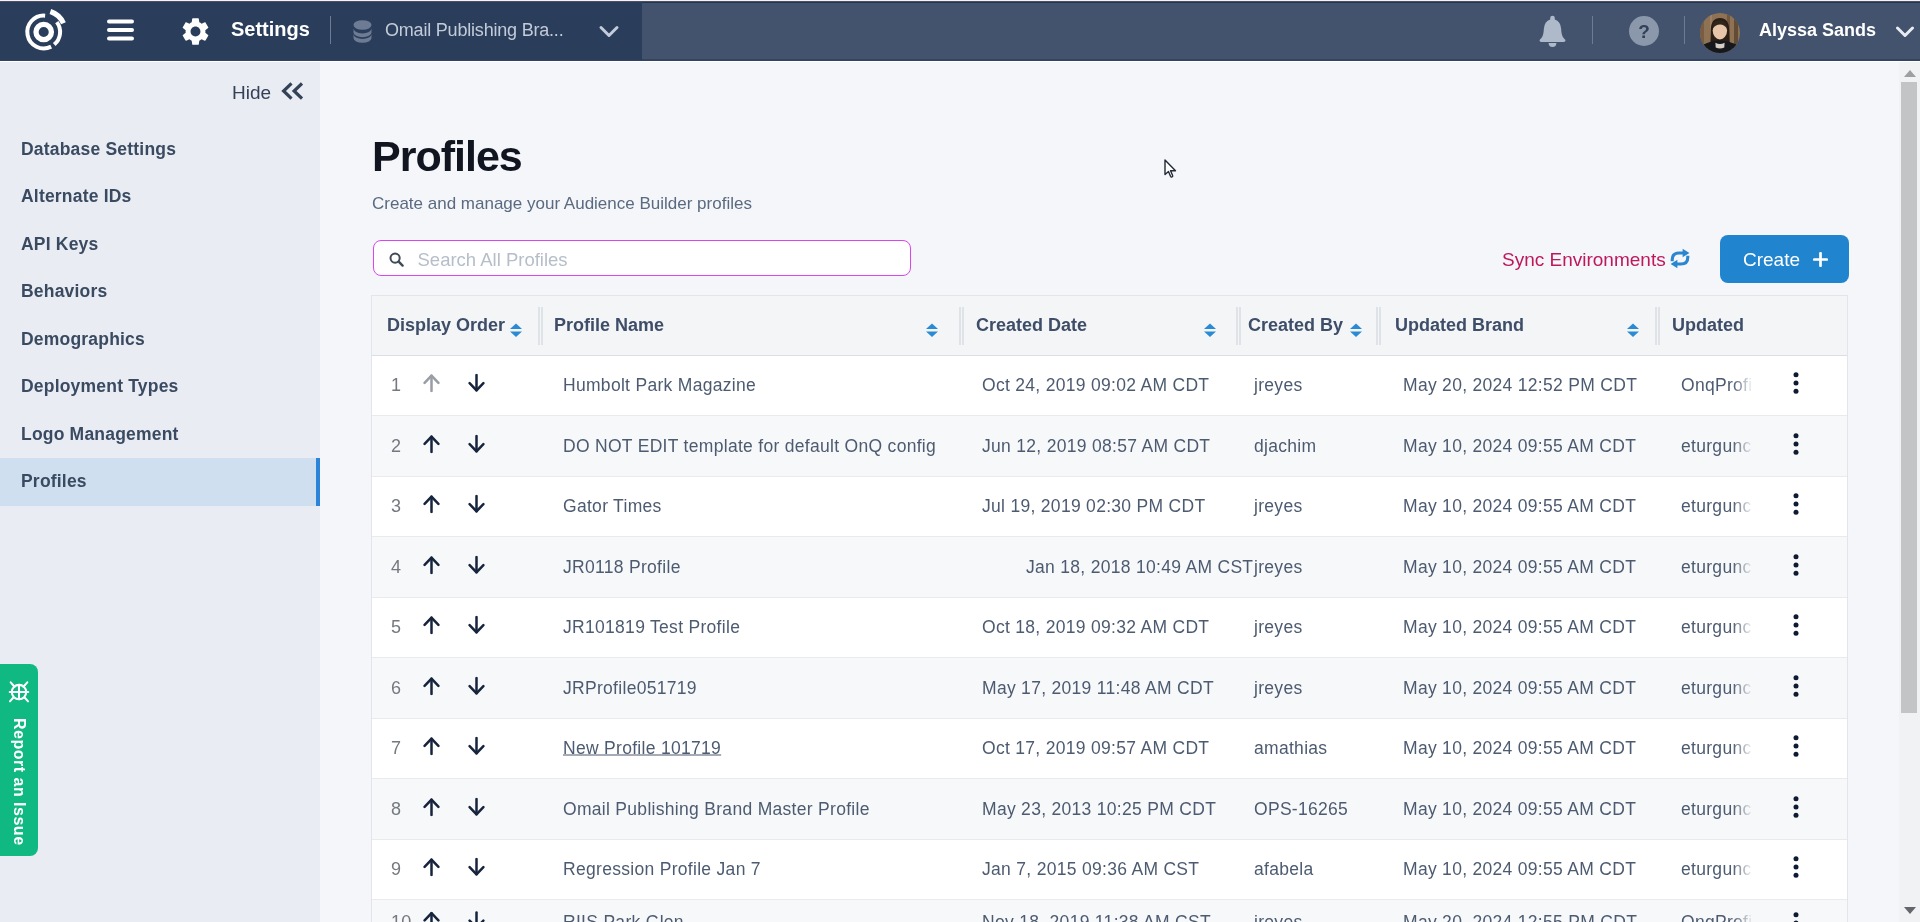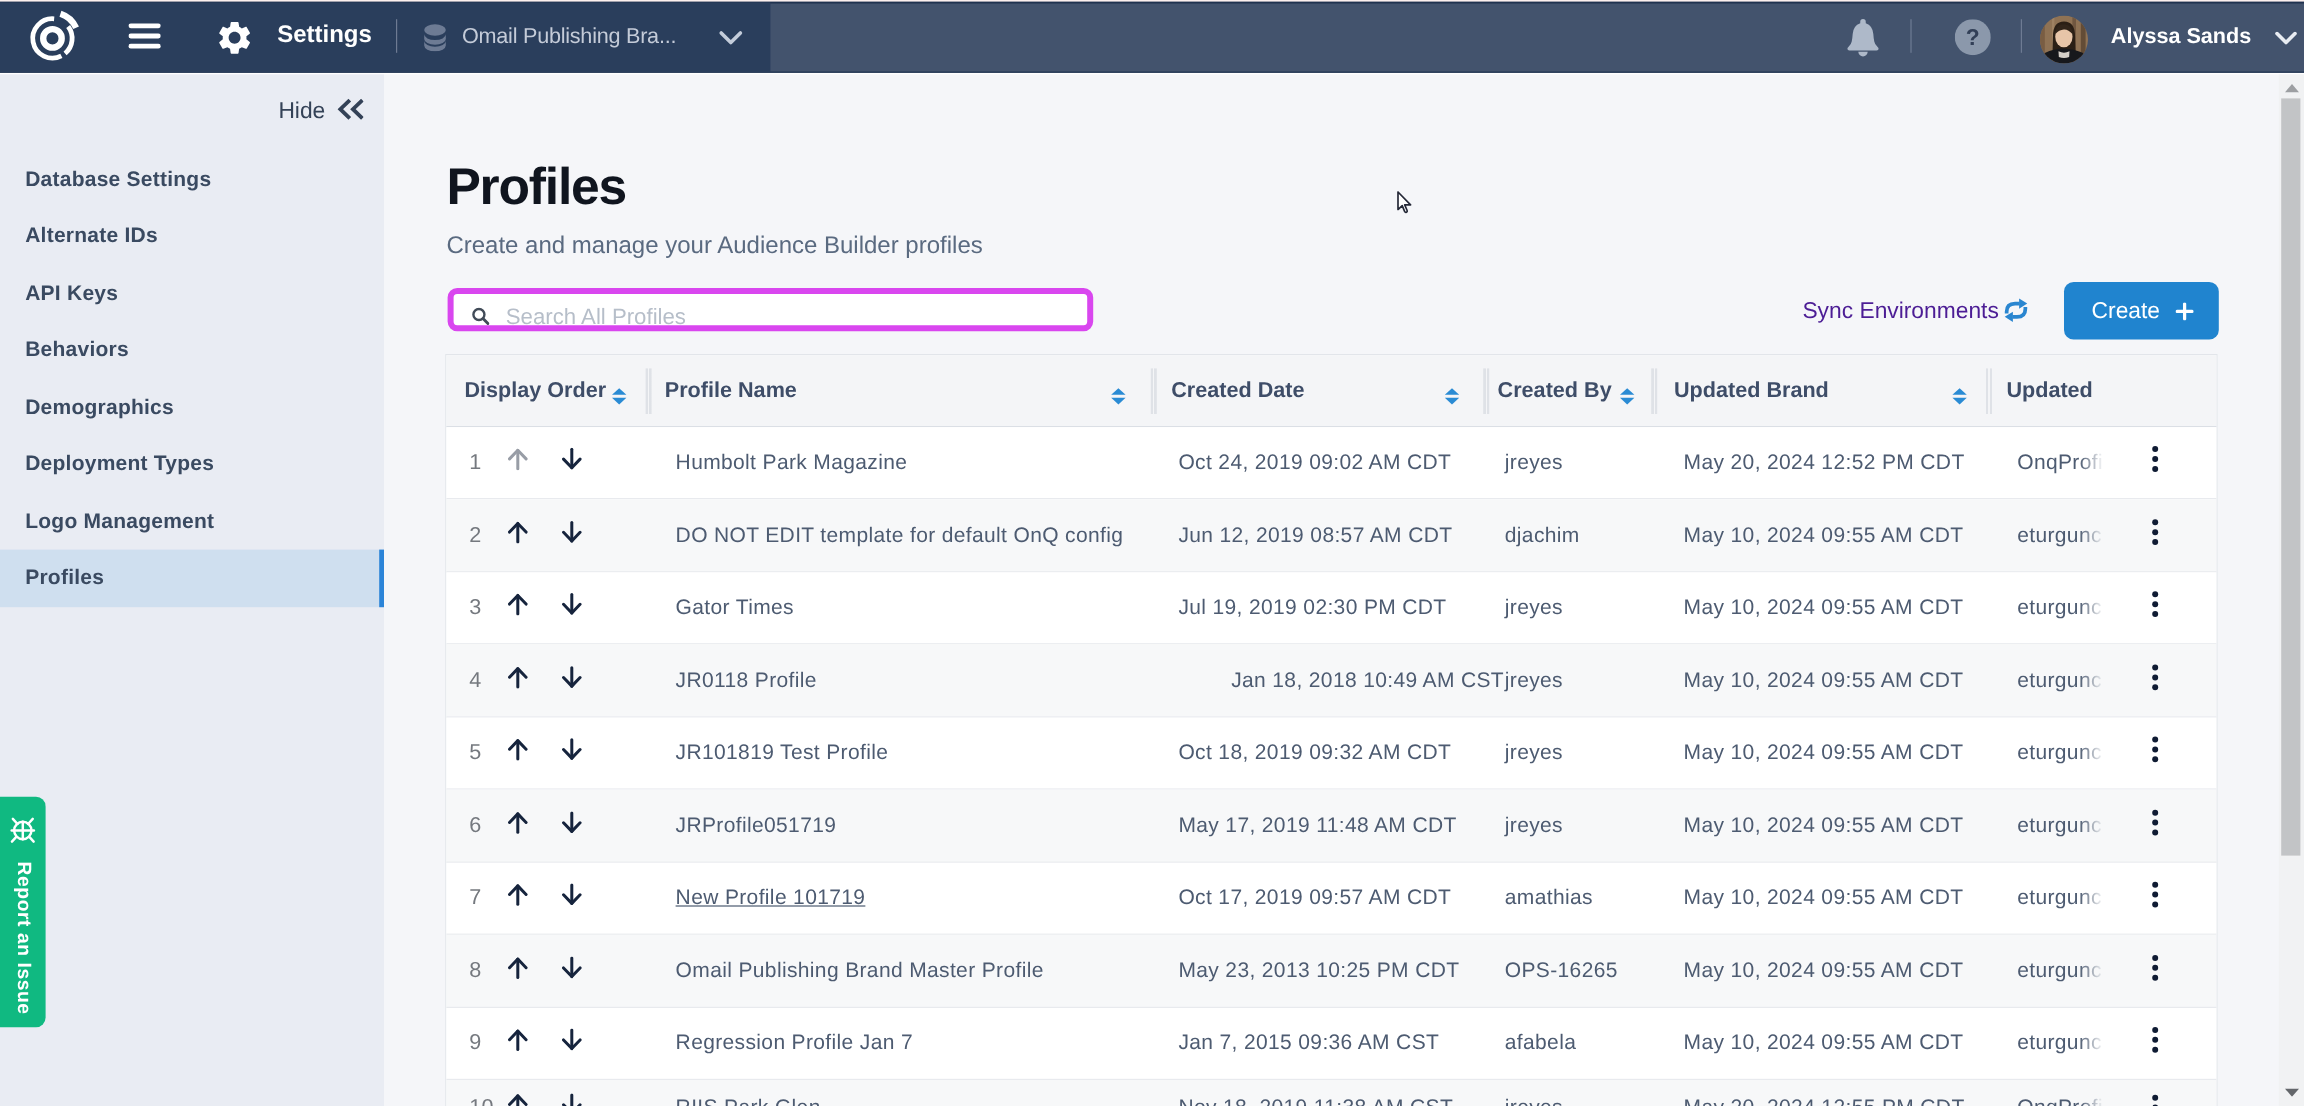--- a/index.html
+++ b/index.html
@@ -25,25 +25,25 @@
 .nav .it.sel { background:#cfdfef; border-right:4px solid #2b84d8; }
 
 
 #report { position:absolute; left:0; top:664px; width:38px; height:192px; background:#10b981;
   border-radius:0 8px 8px 0; z-index:5; }
 #report .txt { position:absolute; left:50%; top:54px; transform:translateX(-50%); writing-mode:vertical-rl;
   font-size:16px; font-weight:bold; color:#ffffff; letter-spacing:0.5px; }
 
 
 #h1 { position:absolute; left:372px; top:131.5px; font-size:43px; font-weight:bold; color:#10151f; letter-spacing:-1px; }
-#sub { position:absolute; left:372px; top:194px; font-size:20px; color:#5a6a80; }
+#sub { position:absolute; left:372px; top:194px; font-size:17px; color:#5a6a80; }
 #search { position:absolute; left:372.5px; top:240px; width:538px; height:36px; background:#ffffff;
-  border:5px solid #d946ef; border-radius:8px; }
+  border:1px solid #d946ef; border-radius:8px; }
 #search .ph { position:absolute; left:44px; top:8px; font-size:18.5px; color:#b6bec9; }
-#synclink { position:absolute; left:1502px; top:248.5px; font-size:19px; color:#4c1d95; }
+#synclink { position:absolute; left:1502px; top:248.5px; font-size:19px; color:#be185d; }
 #createbtn { position:absolute; left:1720px; top:234.5px; width:129px; height:48.5px; background:#2084cf;
   border-radius:8px; }
 #createbtn .t { position:absolute; left:23px; top:14.5px; font-size:19px; color:#ffffff; }
 
 
 #tbl { position:absolute; left:371px; top:294.7px; width:1477px; background:#ffffff;
   border:1px solid #e2e5ea; }
 #thead { position:relative; height:60px; background:#f4f5f7; border-bottom:1px solid #dbdfe5; }
 .hcell { position:absolute; top:50%; transform:translateY(-50%); font-size:18px; font-weight:bold; color:#3e4d68; }
 .hsep { position:absolute; top:11px; width:5px; height:38px;

